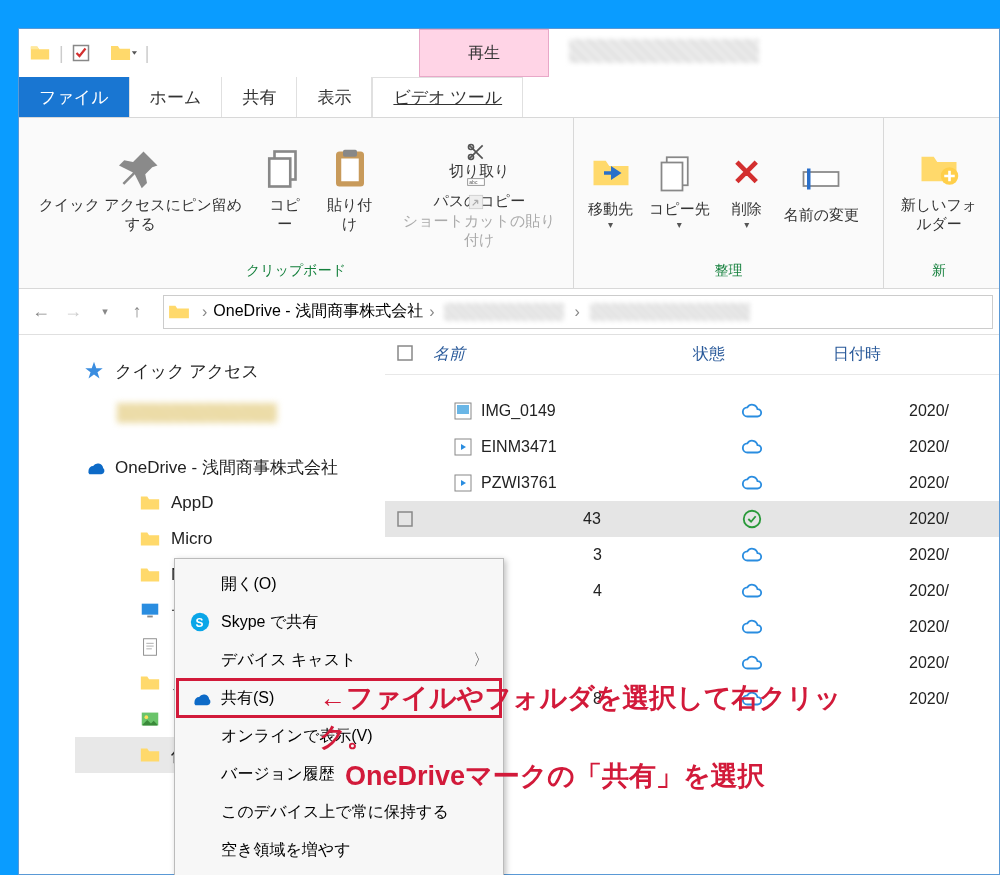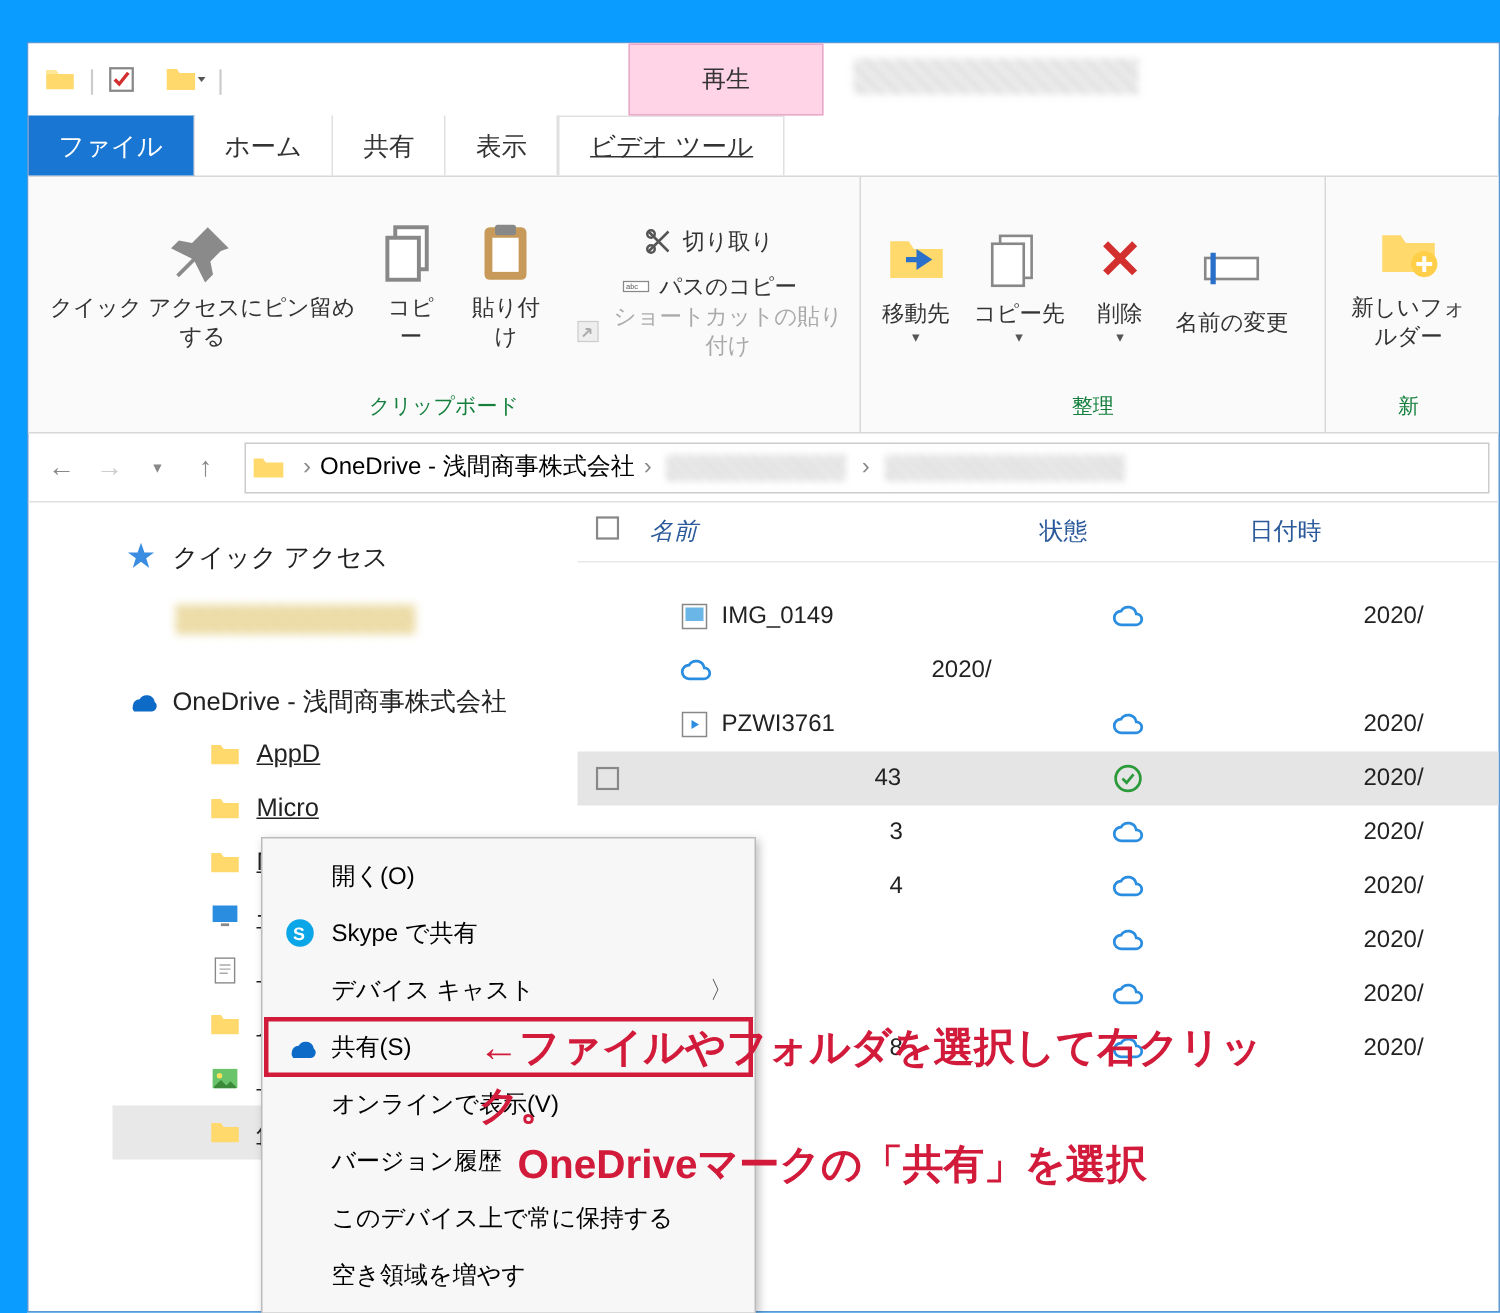--- a/index.html
+++ b/index.html
@@ -21,39 +21,39 @@
   .menubar .tab.active { background: #1976d2; color: #fff; text-align: right; }
   .menubar .tab-tool { border: 1px solid #e0e0e0; border-bottom: none; text-decoration: underline; }
 
   
   .ribbon { height: 172px; background: #fafafa; border-top: 1px solid #d8d8d8; border-bottom: 1px solid #d8d8d8; display: flex; }
   .ribbon-group { border-right: 1px solid #d8d8d8; display: flex; flex-direction: column; padding: 4px 6px; }
   .ribbon-group .body { flex: 1; display: flex; align-items: center; }
   .ribbon-group .label { text-align: center; font-size: 14px; color: #15803d; padding: 2px 0 4px; }
   .rbtn { display: flex; flex-direction: column; align-items: center; justify-content: center; padding: 2px 8px; font-size: 15px; color: #333; text-align: center; height: 120px; }
   .rbtn .ico { width: 42px; height: 42px; margin-bottom: 6px; }
-  .rbtn2 { flex-direction: row; height: 30px; padding: 2px 4px; align-items: center; }
+  .rbtn2 { flex-direction: column; height: 30px; padding: 2px 4px; align-items: center; }
   .rbtn2 .ico2 { width: 20px; height: 20px; margin-right: 6px; flex-shrink: 0; }
   .stack { display: flex; flex-direction: column; justify-content: center; }
   .red-x { color: #d32f2f; font-size: 36px; font-weight: bold; }
 
   
   .navrow { height: 46px; border-bottom: 1px solid #e0e0e0; display: flex; align-items: center; padding: 0 6px; }
   .navbtn { width: 32px; height: 32px; display: flex; align-items: center; justify-content: center; color: #888; font-size: 18px; }
   .crumbbar { flex: 1; height: 34px; border: 1px solid #ccc; margin-left: 10px; display: flex; align-items: center; padding: 0 4px; font-size: 16px; }
   .crumbbar .ficon { width: 22px; height: 18px; margin-right: 6px; }
   .crumbbar .chev { margin: 0 6px; color: #888; }
   .crumb-blur { display: inline-block; width: 120px; height: 18px; background: repeating-linear-gradient(45deg,#eee,#eee 3px,#ddd 3px,#ddd 6px); filter: blur(2px); margin: 0 4px; }
 
   
   .content { display: flex; height: calc(100% - 48px - 40px - 172px - 46px); }
   .sidebar { width: 470px; padding: 18px 12px 0 56px; font-size: 17px; color: #222; }
   .side-item { display: flex; align-items: center; height: 36px; padding-left: 8px; }
   .side-item.indent1 { padding-left: 42px; }
-  .side-item.indent2 { padding-left: 64px; text-decoration: underline; }
+  .side-item.indent2 { padding-left: 64px; }
   .side-item.sel { background: #e8e8e8; }
   .side-item .sico { width: 22px; height: 22px; margin-right: 10px; flex-shrink: 0; }
 
   .listpane { flex: 1; }
   .listhead { height: 40px; border-bottom: 1px solid #e8e8e8; display: flex; align-items: center; font-size: 16px; color: #2a5a9a; }
   .listhead .col { padding: 0 8px; }
   .listhead .chk { width: 40px; text-align: center; }
   .col-name { width: 260px; font-style: italic; }
   .col-state { width: 140px; font-family: Liberation Serif, serif; }
   .col-date { width: 90px; }
@@ -324,20 +324,27 @@
           </div>
         <div class="st">
             <svg width="22" height="22" viewBox="0 0 24 24">
               <path fill="none" stroke="#2a8de0" stroke-width="2" d="M7 18a5 5 0 010-10 6 6 0 0111 2 4 4 0 010 8H7z"></path>
             </svg>
           </div>
         <div class="dt">2020/</div>
       </div>
       <div class="row">
         <div class="chk"></div>
+        <div class="nm">
+            <svg class="fico svg" viewBox="0 0 20 20">
+              <rect x="2" y="2" width="16" height="16" fill="#fff" stroke="#888"></rect>
+              <path d="M8 7v6l5-3z" fill="#2a8de0"></path>
+            </svg>
+            <span>EINM3471</span>
+          </div>
         <div class="st">
             <svg width="22" height="22" viewBox="0 0 24 24">
               <path fill="none" stroke="#2a8de0" stroke-width="2" d="M7 18a5 5 0 010-10 6 6 0 0111 2 4 4 0 010 8H7z"></path>
             </svg>
           </div>
         <div class="dt">2020/</div>
       </div>
       <div class="row">
         <div class="chk"></div>
         <div class="nm">

